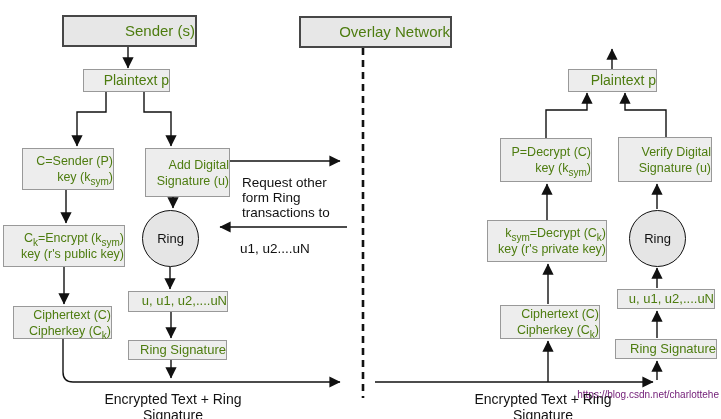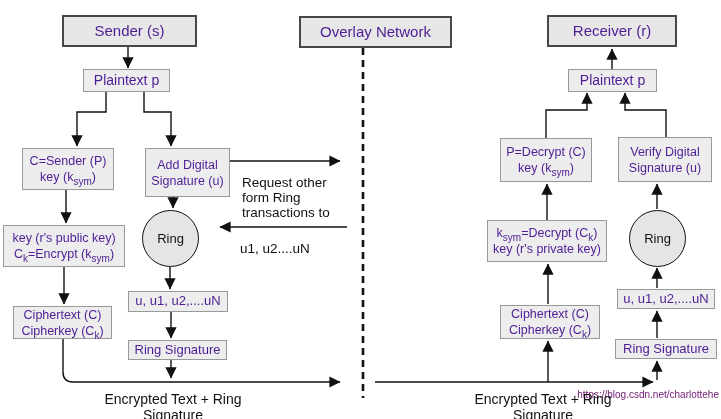--- a/index.html
+++ b/index.html
@@ -5,22 +5,22 @@
 <style>
   html,body { margin:0; padding:0; background:#ffffff; }
   .stage {
     position:relative; width:721px; height:419px; background:#ffffff;
     font-family:"Liberation Sans", sans-serif; color:#111; overflow:hidden;
   }
   .stage svg.wires { position:absolute; left:0; top:0; z-index:1; }
   .box {
     position:absolute; z-index:2; box-sizing:border-box;
     background:#ededed; border:1px solid #999999;
-    display:flex; flex-direction:column; align-items:center; justify-content:center;
-    text-align:center; font-size:12.5px; line-height:1.28; color:#4c1d95;
+    display:flex; flex-direction:column; align-items:flex-end; justify-content:center;
+    text-align:center; font-size:12.5px; line-height:1.28; color:#4d7c0f;
   }
   .header-box {
     background:#e7e7e7; border:2px solid #474747; font-size:15px;
   }
   .plain { font-size:14px; }
   .ulist, .rsig { font-size:13px; }
   .ring {
     position:absolute; z-index:2; box-sizing:border-box;
     width:57px; height:57px; border-radius:50%;
     background:#e5e5e5; border:1.6px solid #111;
@@ -76,41 +76,38 @@
       <path d="M612,69 V49" marker-end="url(#ah)"></path>
     </g>
   </svg>
 
   <div class="box header-box" style="left:62px; top:15px; width:135px; height:32px;">
     <span>Sender (s)</span>
   </div>
   <div class="box header-box" style="left:299px; top:16px; width:153px; height:32px;">
     <span>Overlay Network</span>
   </div>
-  <div class="box header-box" style="left:547px; top:15px; width:130px; height:32px;">
-    <span>Receiver (r)</span>
-  </div>
 
   <div class="box plain" style="left:83px; top:69px; width:87px; height:23px;">
     <span>Plaintext p</span>
   </div>
 
   <div class="box" style="left:22px; top:148px; width:92px; height:42px;">
     <div>C=Sender (P)</div>
     <div><span>key (k</span><sub>sym</sub><span>)</span></div>
   </div>
 
   <div class="box" style="left:145px; top:148px; width:85px; height:49px;">
     <div>Add Digital</div>
     <div>Signature (u)</div>
   </div>
 
   <div class="box" style="left:3px; top:225px; width:122px; height:42px;">
+    <div><span>C</span><sub>k</sub><span>=Encrypt (k</span><sub>sym</sub><span>)</span></div>
     <div>key (r's public key)</div>
-    <div><span>C</span><sub>k</sub><span>=Encrypt (k</span><sub>sym</sub><span>)</span></div>
   </div>
 
   <div class="ring" style="left:142px; top:210px;">
     <span>Ring</span>
   </div>
 
   <div class="box" style="left:13px; top:306px; width:99px; height:33px;">
     <div>Ciphertext (C)</div>
     <div><span>Cipherkey (C</span><sub>k</sub><span>)</span></div>
   </div>

